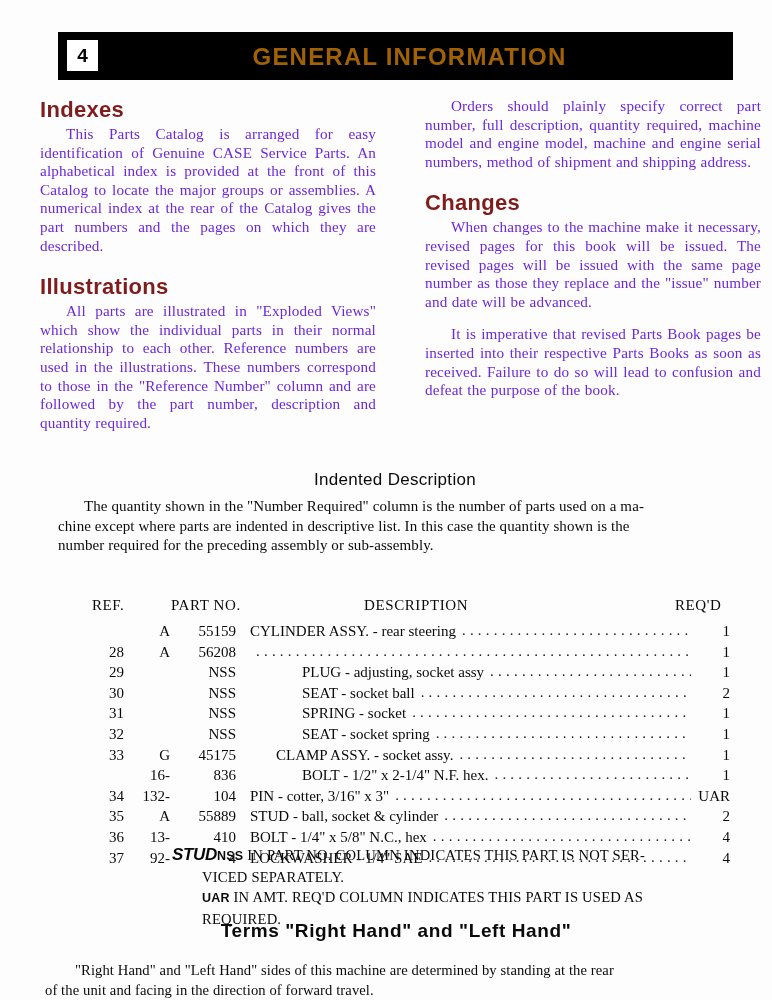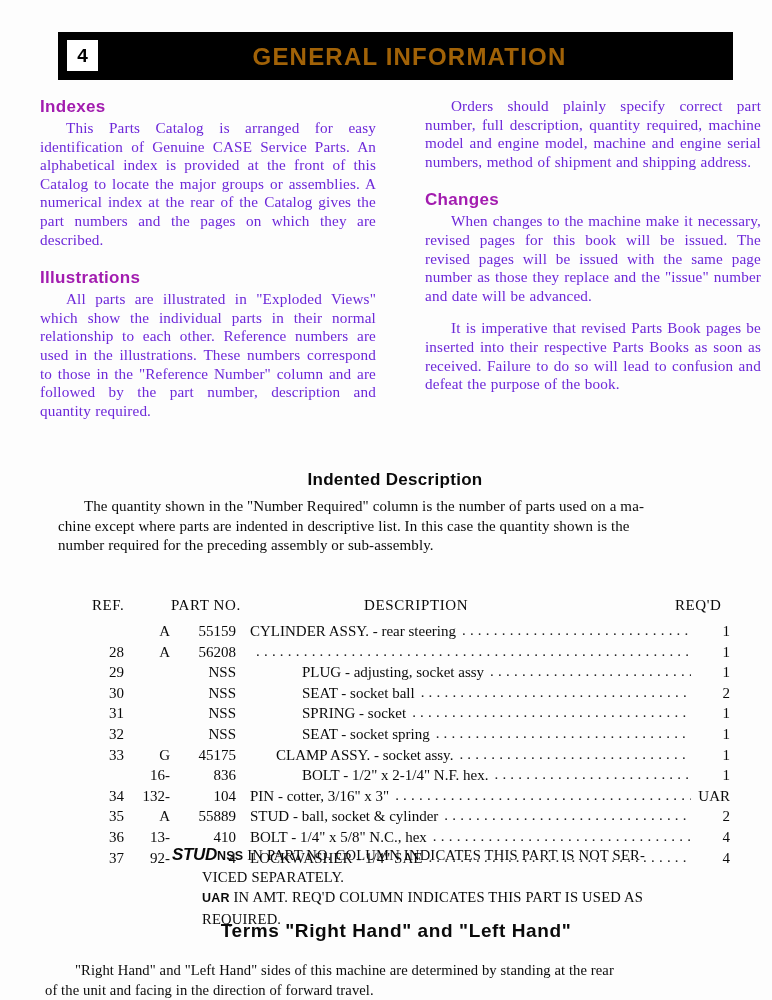--- a/index.html
+++ b/index.html
@@ -70,23 +70,23 @@
     top: 97px;
     width: 336px;
   }
   .col-left  { left: 40px; }
   .col-right { left: 425px; }
 
   h2.sec-head {
     margin: 0 0 2px 0;
     font-family: "Liberation Sans", "DejaVu Sans", sans-serif;
     font-weight: bold;
-    font-size: 17px;
+    font-size: 22px;
     letter-spacing: 0.3px;
-    color: #a21caf;
+    color: #7f1d1d;
   }
   h2.sec-head.spaced { margin-top: 19px; }
 
   p.body-text {
     margin: 0 0 0 0;
     font-size: 15.2px;
     line-height: 18.6px;
     text-align: justify;
     text-indent: 26px;
     letter-spacing: 0.15px;
@@ -96,21 +96,21 @@
   p.body-text + p.body-text { margin-top: 14px; }
 
   
   .indented-head {
     position: absolute;
     top: 470px;
     left: 0;
     width: 772px;
     text-align: center;
     font-family: "Liberation Sans", "DejaVu Sans", sans-serif;
-    font-weight: bold;
+    font-weight: normal;
     font-size: 17px;
     letter-spacing: 0.3px;
     padding-left: 18px;
     box-sizing: border-box;
   }
   .indented-body {
     position: absolute;
     top: 497px;
     left: 58px;
     width: 690px;

